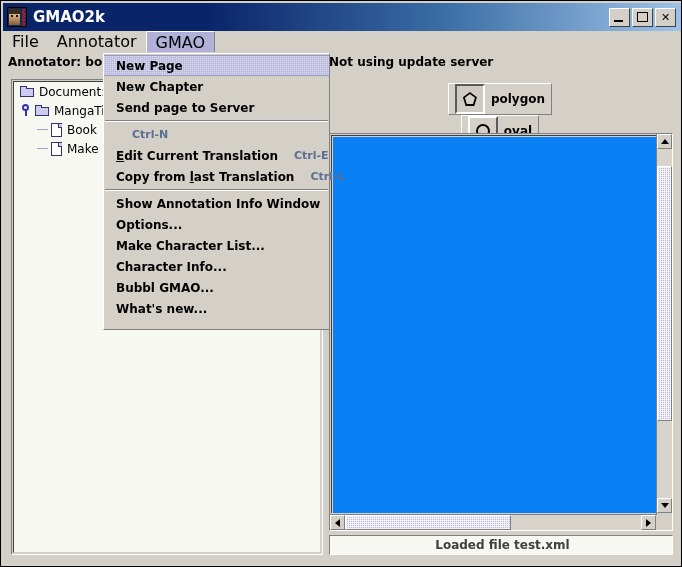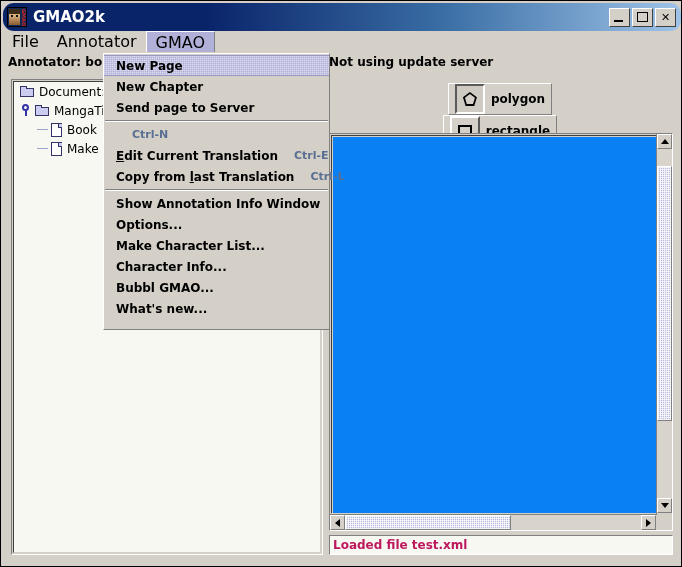--- a/index.html
+++ b/index.html
@@ -460,22 +460,23 @@
     background: #f7f8f2;
     border-top: 1px solid #808080;
     border-left: 1px solid #808080;
     border-right: 1px solid #ffffff;
     border-bottom: 1px solid #ffffff;
     box-sizing: border-box;
     display: flex; align-items: center;
     padding-left: 3px;
     font-size: 12px;
     font-weight: bold;
-    color: #be185d;
-    font-family: "DejaVu Sans", sans-serif;
+    color: #404040;
+    font-family: "DejaVu Sans", sans-serif;
+    justify-content: center;
   }
   
   .dropdown {
     position: absolute;
     left: 102px; top: 52px;
     width: 227px;
     background: #d4d0c8;
     border-top: 1px solid #ffffff;
     border-left: 1px solid #ffffff;
     border-right: 1px solid #808080;
@@ -519,21 +520,21 @@
     border-bottom: 1px solid #ffffff;
     box-sizing: border-box;
   }
   u { text-decoration: underline; }
 </style>
 </head>
 <body>
 
 <div class="app-window">
 
-  <div class="titlebar" style="background: linear-gradient(to right, rgb(10, 36, 106) 0%, rgb(10, 36, 106) 30%, rgb(58, 110, 165) 65%, rgb(159, 195, 232) 100%); border-radius: 11px;">
+  <div class="titlebar" style="background: linear-gradient(to right, rgb(10, 36, 106) 0%, rgb(10, 36, 106) 30%, rgb(58, 110, 165) 65%, rgb(159, 195, 232) 100%);">
     <div class="title-icon">
       <div class="face"></div>
       <div class="hair"></div>
       <div class="eye1"></div>
       <div class="eye2"></div>
       <div class="gmao-v">GMAO</div>
     </div>
     <div class="title-text">GMAO2k</div>
     <div class="win-buttons">
       <div class="win-btn">
@@ -602,26 +603,20 @@
 
       <div class="toolbar">
         <div class="tool-group">
           <div class="tool-btn pressed">
             <span class="shape-poly"></span>
           </div>
           <span class="tool-label">polygon</span>
         </div>
         <div class="tool-group">
           <div class="tool-btn raised">
-            <span class="shape-rect"></span>
-          </div>
-          <span class="tool-label">rectangle</span>
-        </div>
-        <div class="tool-group">
-          <div class="tool-btn raised">
             <span class="shape-oval"></span>
           </div>
           <span class="tool-label">oval</span>
         </div>
         <div class="hide-bubble-group">
           <span class="tool-label">Hide Bubbl</span>
         </div>
       </div>
 
       <div class="canvas-pane">

